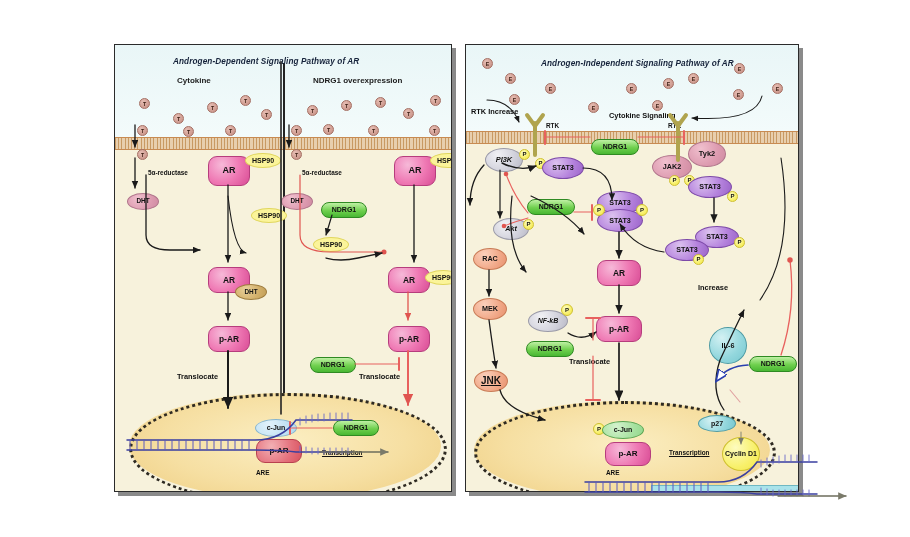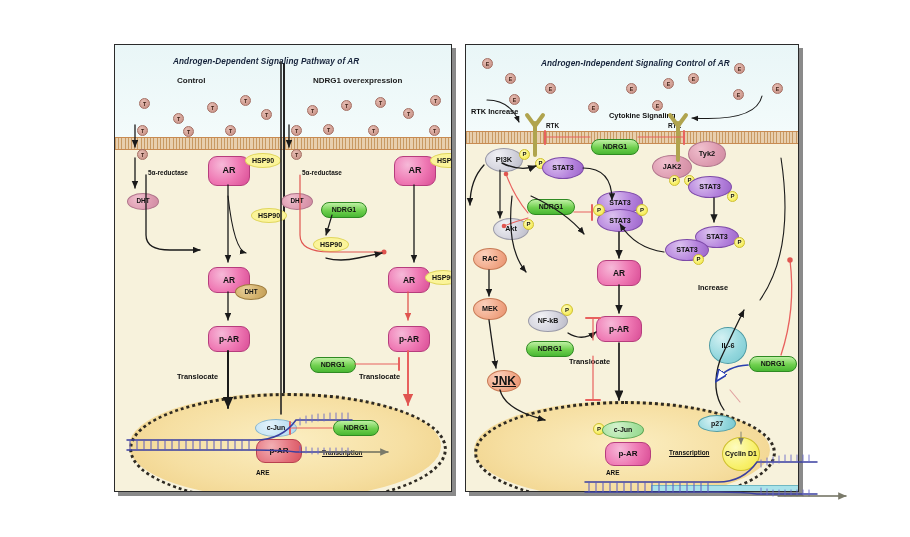--- a/index.html
+++ b/index.html
@@ -32,21 +32,21 @@
   .n-pink{background:radial-gradient(circle at 32% 28%,#f6b9d8 0%,#ef79b4 52%,#d94c95 100%);
      border:1px solid #b63d7d;}
   .n-purple{background:radial-gradient(circle at 33% 28%,#dcc2ef 0%,#b583dd 55%,#9a63c8 100%);
      border:1px solid #7d4aa8;}
   .n-green{background:linear-gradient(#bff0a4,#6fd04e 55%,#49b733);
      border:1px solid #2f8a22;}
   .n-yellow{background:radial-gradient(circle at 35% 30%,#fdfbbf 0%,#f8f06a 60%,#f0e54a 100%);
      border:1px solid #cfc02f;}
   .n-yel-flat{background:#fbf49a;border:1px solid #e0d65e;}
   .n-grey{background:radial-gradient(circle at 33% 28%,#f1f1f5 0%,#d3d3dd 55%,#b9b9c6 100%);
-     border:1px solid #9a9aa8;}
+     border:1px solid #9a9aa8;font-style:italic;}
   .n-salmon{background:radial-gradient(circle at 33% 28%,#fbd0bb 0%,#f1a989 58%,#e6906c 100%);
      border:1px solid #c87a55;}
   .n-rose{background:radial-gradient(circle at 33% 28%,#f0c0ce 0%,#dd9bb0 58%,#cf8aa1 100%);
      border:1px solid #b0758b;}
   .n-cyan{background:radial-gradient(circle at 33% 28%,#d3f1f3 0%,#93d7dd 58%,#76c7cf 100%);
      border:1px solid #4f9ba4;}
   .n-ltblue{background:radial-gradient(circle at 33% 28%,#e2f2fb 0%,#c3e2f3 58%,#b2d8ee 100%);
      border:1px solid #86b5cf;}
   .n-red{background:radial-gradient(circle at 33% 28%,#f2b0b4 0%,#e4717c 60%,#d8525f 100%);
      border:1px solid #b8414f;}
@@ -73,21 +73,21 @@
 <div id="stage">
 
   <div class="panel-shadow" style="left:118px;top:48px;width:338px;height:448px;"></div>
   <div class="panel" id="panelL">
     <div class="extracell" style="height:92px;"></div>
     <div class="cytosol" style="top:103px;"></div>
     <div class="membrane" style="top:92px;"></div>
     <div class="vdiv" style="left:168px;top:18px;height:352px;"></div>
 
     <div class="ttl" style="left:58px;top:12px;">Androgen-Dependent Signaling Pathway of AR</div>
-    <div class="subttl" style="left:62px;top:31px;">Control</div>
+    <div class="subttl" style="left:62px;top:31px;">Cytokine</div>
     <div class="subttl" style="left:198px;top:31px;">NDRG1 overexpression</div>
 
     <div class="tt" style="left:24px;top:53px;">T</div>
     <div class="tt" style="left:58px;top:68px;">T</div>
     <div class="tt" style="left:92px;top:57px;">T</div>
     <div class="tt" style="left:125px;top:50px;">T</div>
     <div class="tt" style="left:146px;top:64px;">T</div>
     <div class="tt" style="left:68px;top:81px;">T</div>
     <div class="tt" style="left:110px;top:80px;">T</div>
     <div class="tt" style="left:22px;top:80px;">T</div>
@@ -141,21 +141,21 @@
     <div class="lbl-sm" style="left:141px;top:424px;">ARE</div>
     <div class="lbl-sm" style="left:207px;top:404px;text-decoration:underline;">Transcription</div>
   </div>
 
   <div class="panel-shadow" style="left:469px;top:48px;width:334px;height:448px;"></div>
   <div class="panel" id="panelR">
     <div class="extracell" style="height:86px;"></div>
     <div class="cytosol" style="top:97px;"></div>
     <div class="membrane" style="top:86px;"></div>
 
-    <div class="ttl" style="left:75px;top:14px;">Androgen-Independent Signaling Control of AR</div>
+    <div class="ttl" style="left:75px;top:14px;">Androgen-Independent Signaling Pathway of AR</div>
 
     <div class="tt" style="left:16px;top:13px;">E</div>
     <div class="tt" style="left:39px;top:28px;">E</div>
     <div class="tt" style="left:79px;top:38px;">E</div>
     <div class="tt" style="left:43px;top:49px;">E</div>
     <div class="tt" style="left:122px;top:57px;">E</div>
     <div class="tt" style="left:160px;top:38px;">E</div>
     <div class="tt" style="left:197px;top:33px;">E</div>
     <div class="tt" style="left:222px;top:28px;">E</div>
     <div class="tt" style="left:186px;top:55px;">E</div>
@@ -192,21 +192,21 @@
     <div class="node ell n-yellow" style="left:127px;top:159px;width:12px;height:12px;font-size:6px;">P</div>
     <div class="node ell n-yellow" style="left:170px;top:159px;width:12px;height:12px;font-size:6px;">P</div>
 
     <div class="node rrect n-green" style="left:61px;top:154px;width:48px;height:16px;font-size:7px;">NDRG1</div>
 
     <div class="node ell n-grey" style="left:27px;top:173px;width:36px;height:22px;font-size:7.2px;">Akt</div>
     <div class="node ell n-yellow" style="left:57px;top:174px;width:11px;height:11px;font-size:6px;">P</div>
 
     <div class="node ell n-salmon" style="left:7px;top:203px;width:34px;height:22px;font-size:7.2px;">RAC</div>
     <div class="node ell n-salmon" style="left:7px;top:253px;width:34px;height:22px;font-size:7.2px;">MEK</div>
-    <div class="node ell n-salmon" style="left:21px;top:325px;width:34px;height:22px;font-size:12px;text-decoration:underline;">JNK</div>
+    <div class="node ell n-salmon" style="left:8px;top:325px;width:34px;height:22px;font-size:10px;text-decoration:underline;">JNK</div>
 
     <div class="node ell n-grey" style="left:62px;top:265px;width:40px;height:22px;font-size:7px;">NF-kB</div>
     <div class="node ell n-yellow" style="left:95px;top:259px;width:12px;height:12px;font-size:6px;">P</div>
     <div class="node rrect n-green" style="left:60px;top:296px;width:48px;height:16px;font-size:7px;">NDRG1</div>
 
     <div class="node rrect n-pink" style="left:131px;top:215px;width:44px;height:26px;font-size:8.4px;">AR</div>
     <div class="node rrect n-pink" style="left:130px;top:271px;width:46px;height:26px;font-size:8.4px;">p-AR</div>
     <div class="lbl" style="left:103px;top:312px;">Translocate</div>
 
     <div class="lbl" style="left:232px;top:238px;">Increase</div>

